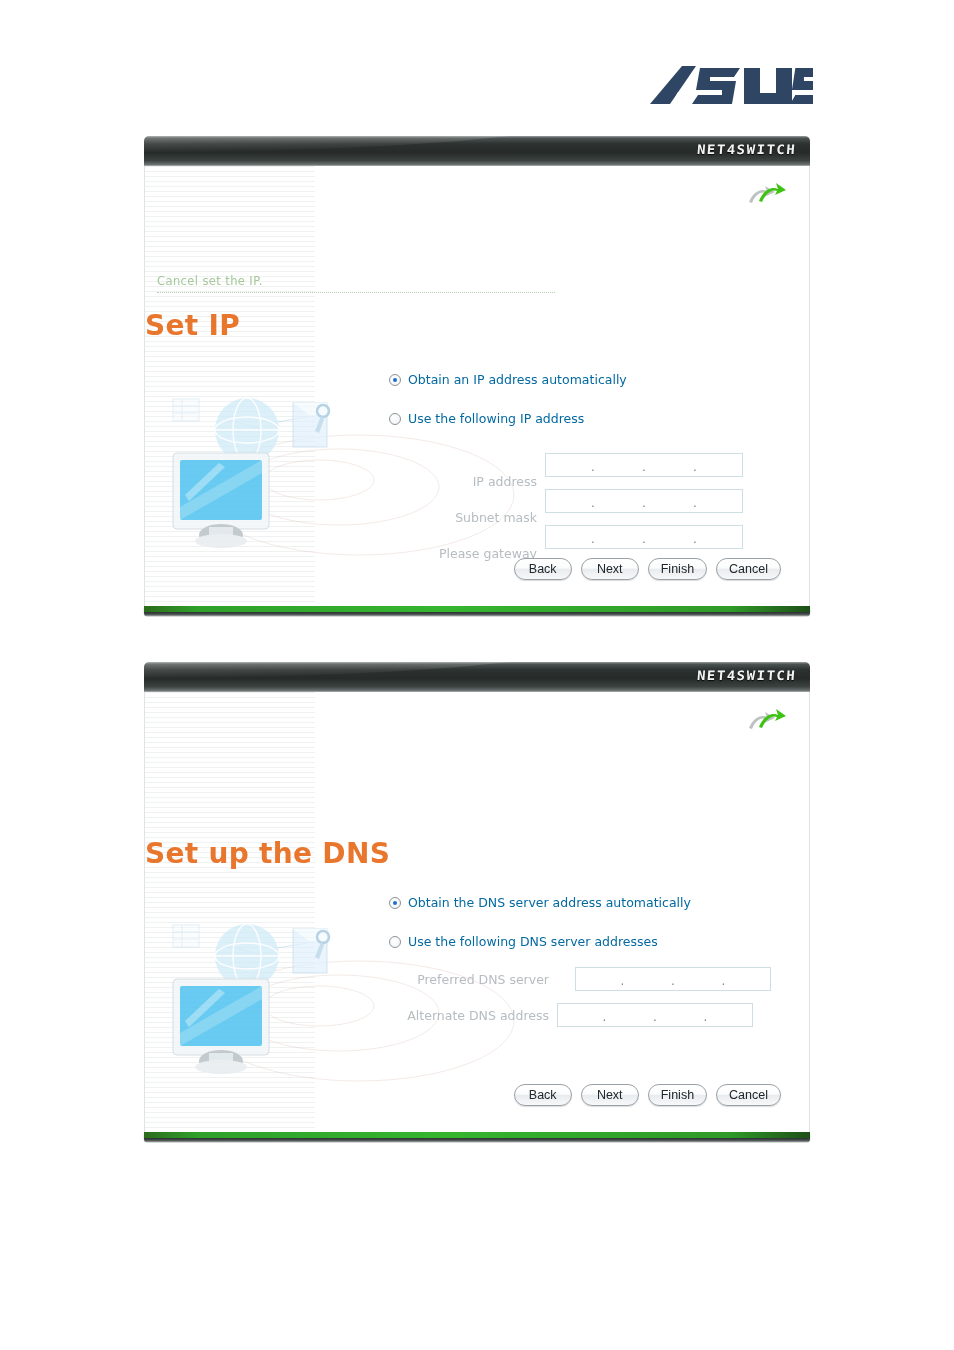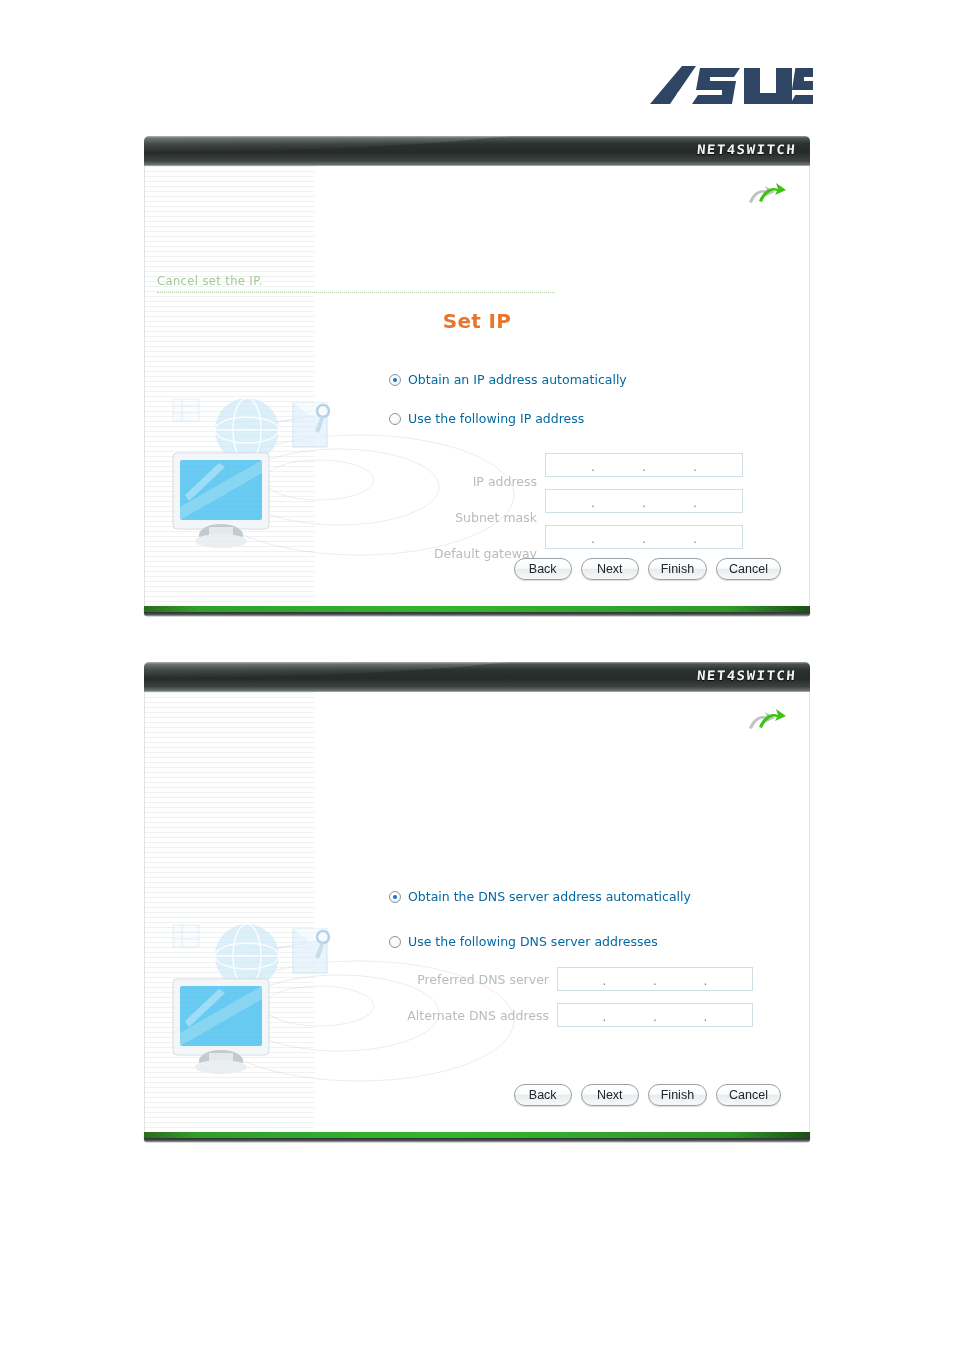--- a/index.html
+++ b/index.html
@@ -124,22 +124,21 @@
     padding-bottom: 4px;
     border-bottom: 1px dotted #b8d2ae;
   }
 
   
   .heading {
     position: absolute;
     top: 143px;
     left: 0;
     width: 100%;
-    text-align: center;
-    font-size: 20px;
+    font-size: 28px;
     font-weight: bold;
     color: #e8762c;
     letter-spacing: 0.3px;
   }
   .dialog.dns .heading { top: 145px; }
 
   
   .artwork {
     position: absolute;
     left: 14px;
@@ -172,21 +171,21 @@
     content: "";
     position: absolute;
     left: 3px; top: 3px;
     width: 4px; height: 4px;
     border-radius: 50%;
     background: #1c6fce;
   }
 
   .dialog.ip  .radio-row.r1 { left: 244px; top: 206px; }
   .dialog.ip  .radio-row.r2 { left: 244px; top: 245px; text-align: center; }
-  .dialog.dns .radio-row.r1 { left: 244px; top: 197px; }
+  .dialog.dns .radio-row.r1 { left: 244px; top: 203px; }
   .dialog.dns .radio-row.r2 { left: 244px; top: 242px; }
 
   
   .field-row {
     position: absolute;
     display: flex;
     align-items: center;
   }
   .field-row .lbl {
     font-size: 12.5px;
@@ -220,21 +219,21 @@
   .dialog.ip .field-row { left: 272px; }
   .dialog.ip .field-row .lbl { width: 120px; margin-top: 34px; }
   .dialog.ip .field-row .ipbox { width: 198px; }
   .dialog.ip .field-row.f1 { top: 274px; }
   .dialog.ip .field-row.f2 { top: 310px; }
   .dialog.ip .field-row.f3 { top: 346px; }
 
   .dialog.dns .field-row { left: 252px; }
   .dialog.dns .field-row .lbl { width: 152px; }
   .dialog.dns .field-row .ipbox { width: 196px; }
-  .dialog.dns .field-row.f1 { top: 275px; }
+  .dialog.dns .field-row.f1 { top: 275px; gap: 18px; }
   .dialog.dns .field-row.f2 { top: 311px; }
 
   
   .buttons {
     position: absolute;
     right: 28px;
     bottom: 26px;
     display: flex;
     gap: 9px;
   }
@@ -372,21 +371,21 @@
         <span class="sep">.</span>
         <span class="oct"></span>
         <span class="sep">.</span>
         <span class="oct"></span>
         <span class="sep">.</span>
         <span class="oct"></span>
       </span>
     </div>
 
     <div class="field-row f3">
-      <span class="lbl">Default gateway</span>
+      <span class="lbl">Please gateway</span>
       <span class="ipbox">
         <span class="oct"></span>
         <span class="sep">.</span>
         <span class="oct"></span>
         <span class="sep">.</span>
         <span class="oct"></span>
         <span class="sep">.</span>
         <span class="oct"></span>
       </span>
     </div>
@@ -456,20 +455,21 @@
           <path d="M21 132 L103 85 L103 98 L21 145 Z" fill="#ffffff" opacity="0.22"></path>
           <path d="M26 120 L60 88 L66 92 L30 126 Z" fill="#ffffff" opacity="0.35"></path>
           <ellipse cx="62" cy="160" rx="22" ry="11" fill="#b9c2c7"></ellipse>
           <rect x="50" y="152" width="24" height="12" fill="#dfe6ea"></rect>
           <ellipse cx="62" cy="166" rx="26" ry="7" fill="#e8edef"></ellipse>
         </g>
       </svg>
     </div>
 
 
+    <div class="heading">Set up the DNS</div>
 
     <label class="radio-row r1">
       <span class="bullet on"></span>
       <span>Obtain the DNS server address automatically</span>
     </label>
     <label class="radio-row r2">
       <span class="bullet"></span>
       <span>Use the following DNS server addresses</span>
     </label>
 

